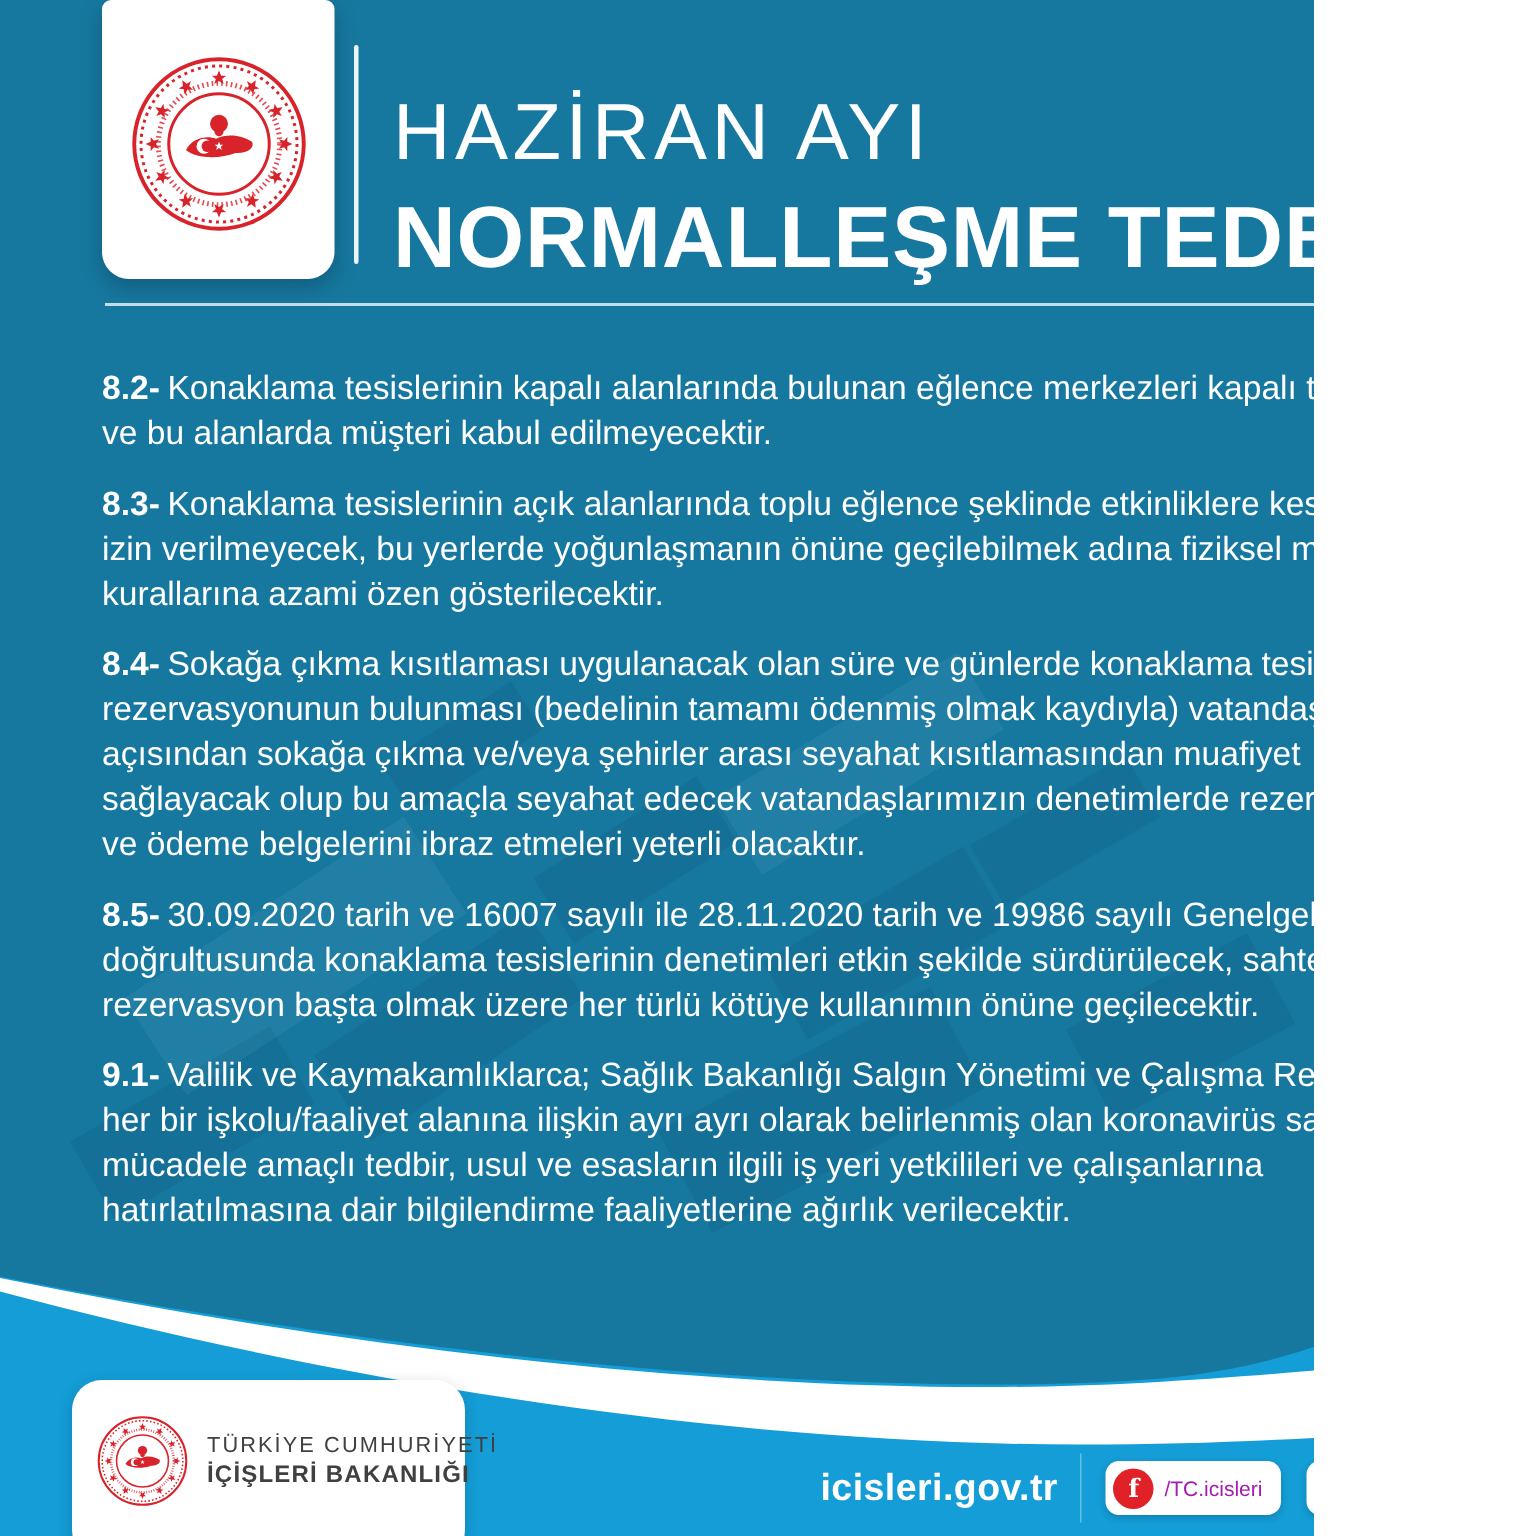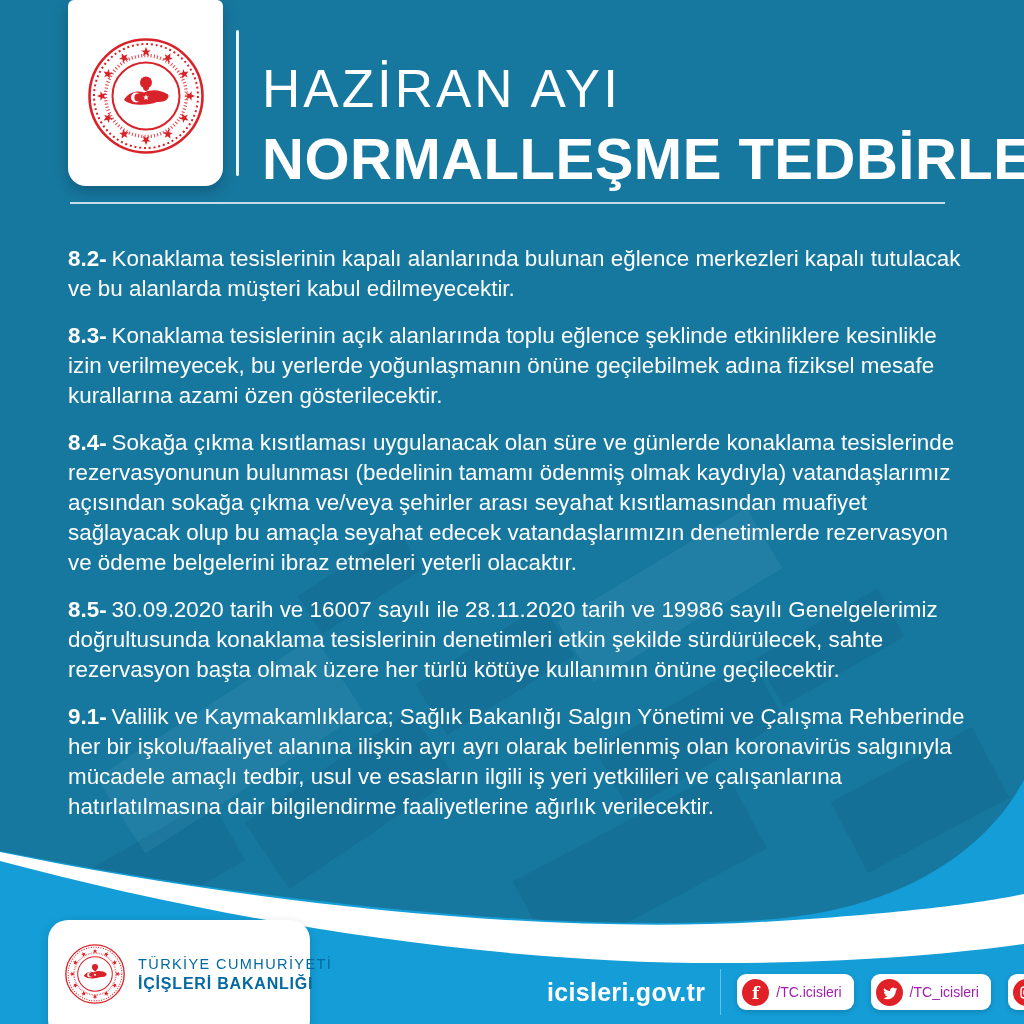--- a/index.html
+++ b/index.html
@@ -1,17 +1,17 @@
 <!DOCTYPE html>
 <html><head>
 <meta charset="utf-8">
 <style>
   html,body{margin:0;padding:0;}
   .canvas{
-    position:relative;width:1024px;height:1024px;overflow:hidden;
+    position:relative;width:876px;height:1024px;overflow:hidden;
     background:#17789f;
     font-family:"Liberation Sans","DejaVu Sans",sans-serif;
   }
   
   .photo-hint{position:absolute;inset:0;pointer-events:none;}
   
   .hdr-card{
     position:absolute;left:68px;top:0;width:155px;height:186px;
     background:#fff;border-radius:6px 6px 18px 18px;
     box-shadow:0 6px 14px rgba(0,20,35,.25);
@@ -40,21 +40,21 @@
   
   .swoosh{position:absolute;left:0;top:0;width:1024px;height:1024px;pointer-events:none;}
   
   .ftr-card{
     position:absolute;left:48px;top:920px;width:262px;height:120px;
     background:#fff;border-radius:20px;
     display:flex;align-items:center;padding-left:16px;box-sizing:border-box;
     box-shadow:0 3px 10px rgba(0,25,45,.18);
   }
   .seal-small{width:62px;height:62px;color:#d8232a;flex:0 0 auto;margin-top:-12px;}
-  .ftr-ministry{margin-left:12px;margin-top:-12px;color:#0369a1;}
+  .ftr-ministry{margin-left:12px;margin-top:-12px;color:#404040;}
   .ftr-min-1{font-size:14.5px;font-weight:400;letter-spacing:1.4px;white-space:nowrap;}
   .ftr-min-2{font-size:16px;font-weight:700;letter-spacing:.8px;white-space:nowrap;margin-top:3px;}
   .ftr-row{
     position:absolute;left:504px;top:972px;height:40px;
     display:flex;align-items:center;
   }
   .website{color:#fff;font-weight:700;font-size:25px;letter-spacing:.3px;white-space:nowrap;margin-left:43px;}
   .ftr-sep{width:1px;height:46px;background:rgba(255,255,255,.35);margin:0 16px 0 15px;}
   .pill{
     display:flex;align-items:center;background:#fff;border-radius:9px;

